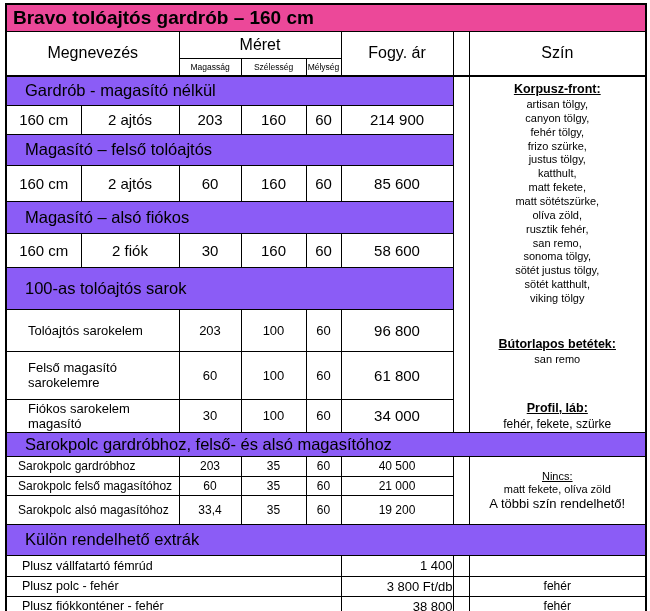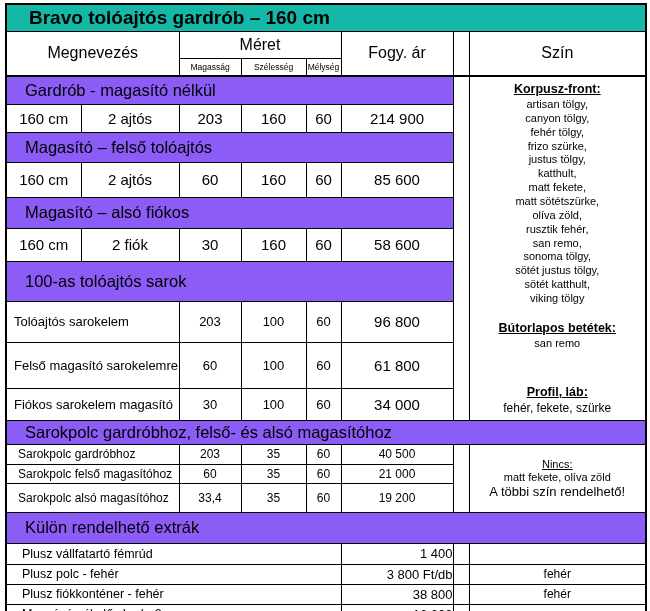--- a/index.html
+++ b/index.html
@@ -1,40 +1,40 @@
 <!DOCTYPE html>
 <html><head>
 <meta charset="utf-8">
 <style>
   html,body { margin:0; padding:0; background:#fff; }
   body { width:650px; height:611px; font-family:"Liberation Sans", sans-serif; color:#000; }
   table { border-collapse:collapse; table-layout:fixed; margin:3px 0 0 5px; width:640px; border:2px solid #000; }
   td { border:1px solid #000; padding:0; overflow:hidden; vertical-align:middle; }
 
-  .title-cell { background:#14b8a6; font-size:19px; font-weight:bold; padding-left:22px; }
+  .title-cell { background:#ec4899; font-size:19px; font-weight:bold; padding-left:6px; }
   .hdr { font-size:16px; text-align:center; }
   .sub { font-size:8.5px; text-align:center; }
   .thick-b { border-bottom:2px solid #000; }
 
   .sec { background:#8b5cf6; font-size:16.5px; padding-left:18px; text-align:left; }
 
   .main-num { font-size:15px; text-align:center; }
-  .sarok-name { font-size:13px; text-align:left; padding-left:7px; }
+  .sarok-name { font-size:13px; text-align:left; padding-left:21px; }
   .sarok-num { font-size:13px; text-align:center; }
   .sarok-price { font-size:15px; text-align:center; }
   .sp-name { font-size:12px; text-align:left; padding-left:11px; }
   .sp-num { font-size:12px; text-align:center; }
   .ex-name { font-size:12.5px; text-align:left; padding-left:15px; }
   .ex-price { font-size:13px; text-align:right; }
   .ex-color { font-size:12px; text-align:center; }
 
   .szin-cell { vertical-align:top; text-align:center; padding-top:5px; }
   .szin-h { font-size:12.5px; font-weight:bold; text-decoration:underline; }
   .szin-list { font-size:11px; line-height:1.26; white-space:pre-line; margin-top:2px; }
-  .gap-sm { margin-top:15px; }
+  .gap-sm { margin-top:31px; }
   .gap-lg { margin-top:34px; }
 
   .nincs-cell { text-align:center; vertical-align:middle; }
   .nincs-label { font-size:11px; font-weight:normal; text-decoration:underline; }
   .nincs-items { font-size:11px; margin-top:1px; }
   .nincs-note { font-size:13px; margin-top:1px; }
 </style>
 </head>
 <body>
 

